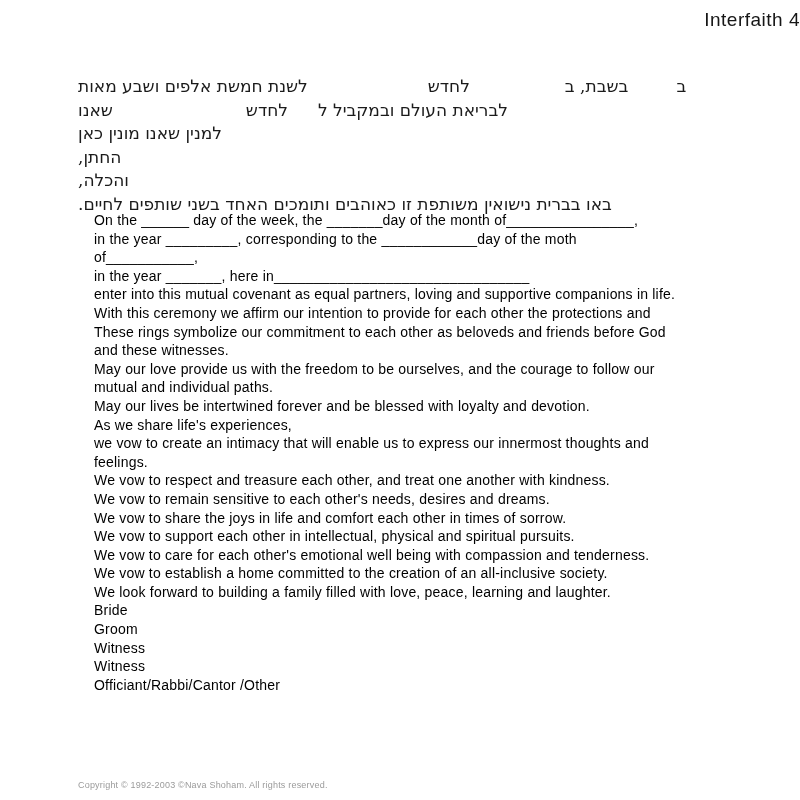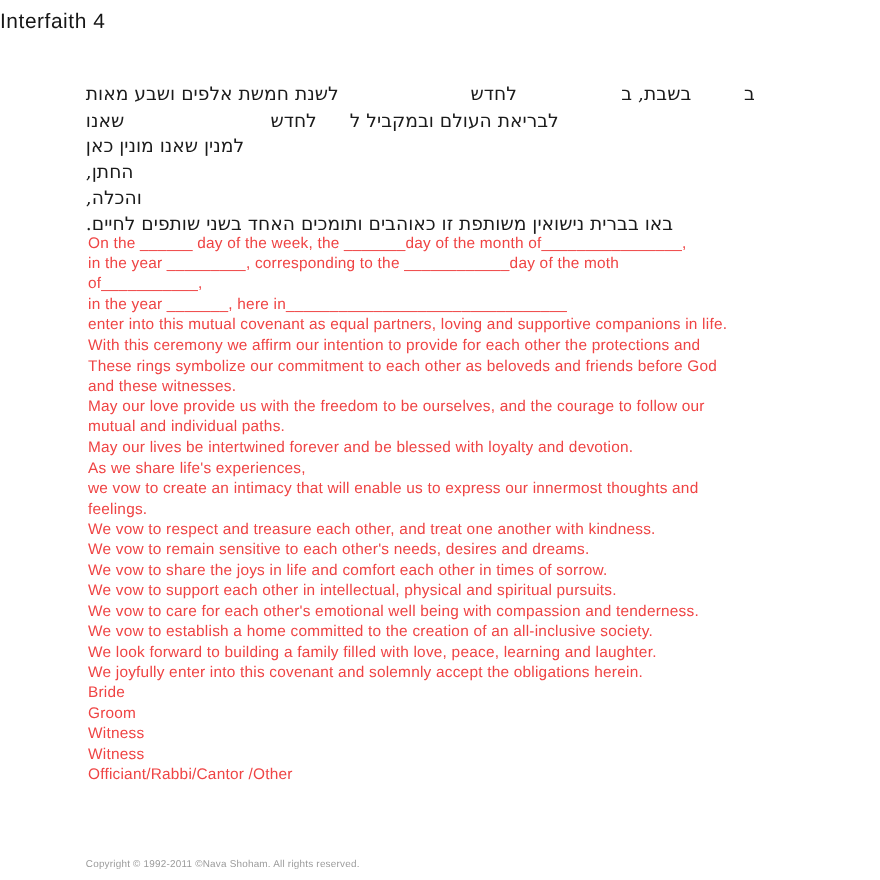--- a/index.html
+++ b/index.html
@@ -6,35 +6,35 @@
   html,body { width:800px; height:800px; }
   body {
     background:#ffffff;
     font-family:"Liberation Sans", sans-serif;
     position:relative;
     overflow:hidden;
   }
   .page { position:absolute; inset:0; background:#fff; }
   .title {
     position:absolute; top:9px; left:0; width:800px;
-    text-align:left; font-size:19px; color:#161616; letter-spacing:.5px;
+    text-align:right; font-size:19px; color:#161616; letter-spacing:.5px;
   }
   .hebrew {
     position:absolute; top:56px; right:92px; width:630px;
     direction:rtl; text-align:left;
     font-family:"DejaVu Serif","DejaVu Sans",serif;
     font-size:17px; color:#1b1b1b; line-height:23.5px;margin-top:19px;
   }
   .h-line { white-space:nowrap; }
   .gap { display:inline-block; height:1px; }
   .g48{width:48px} .g95{width:95px} .g120{width:120px}
   .g30{width:30px} .g133{width:133px}
   .english {
-    position:absolute; top:211px; left:80px; width:662px;
-    font-size:14px; color:#ef4444; line-height:18.6px; letter-spacing:.2px;
+    position:absolute; top:211px; left:94px; width:662px;
+    font-size:14px; color:#000000; line-height:18.6px; letter-spacing:.2px;
   }
   .e-line { min-height:18.6px; }
   .footer {
     position:absolute; top:780px; left:78px;
     font-size:9px; color:#9b9b9b; letter-spacing:.2px;
   }
 </style>
 </head>
 <body>
 
@@ -66,23 +66,22 @@
       <div class="e-line">As we share life's experiences,</div>
       <div class="e-line">we vow to create an intimacy that will enable us to express our innermost thoughts and</div>
       <div class="e-line">feelings.</div>
       <div class="e-line">We vow to respect and treasure each other, and treat one another with kindness.</div>
       <div class="e-line">We vow to remain sensitive to each other's needs, desires and dreams.</div>
       <div class="e-line">We vow to share the joys in life and comfort each other in times of sorrow.</div>
       <div class="e-line">We vow to support each other in intellectual, physical and spiritual pursuits.</div>
       <div class="e-line">We vow to care for each other's emotional well being with compassion and tenderness.</div>
       <div class="e-line">We vow to establish a home committed to the creation of an all-inclusive society.</div>
       <div class="e-line">We look forward to building a family filled with love, peace, learning and laughter.</div>
-      <div class="e-line">We joyfully enter into this covenant and solemnly accept the obligations herein.</div>
       <div class="e-line">Bride</div>
       <div class="e-line">Groom</div>
       <div class="e-line">Witness</div>
       <div class="e-line">Witness</div>
       <div class="e-line">Officiant/Rabbi/Cantor /Other</div>
     </div>
 
-  <div class="footer">Copyright © 1992-2011  ©Nava Shoham. All rights reserved.</div>
+  <div class="footer">Copyright © 1992-2003  ©Nava Shoham. All rights reserved.</div>
 
 </div>
 
 </body></html>

